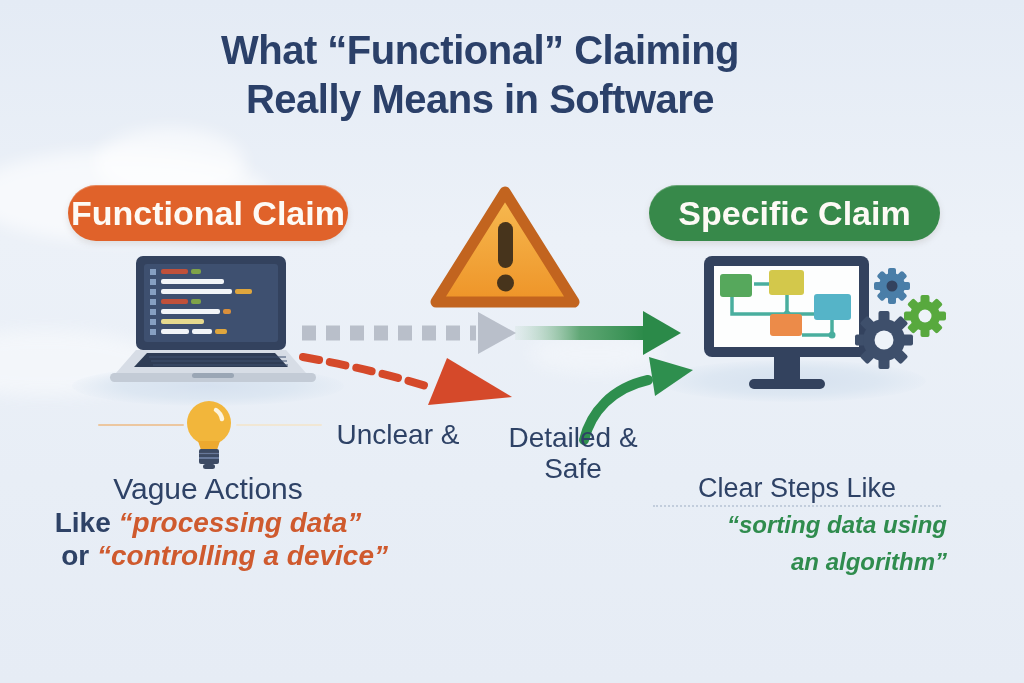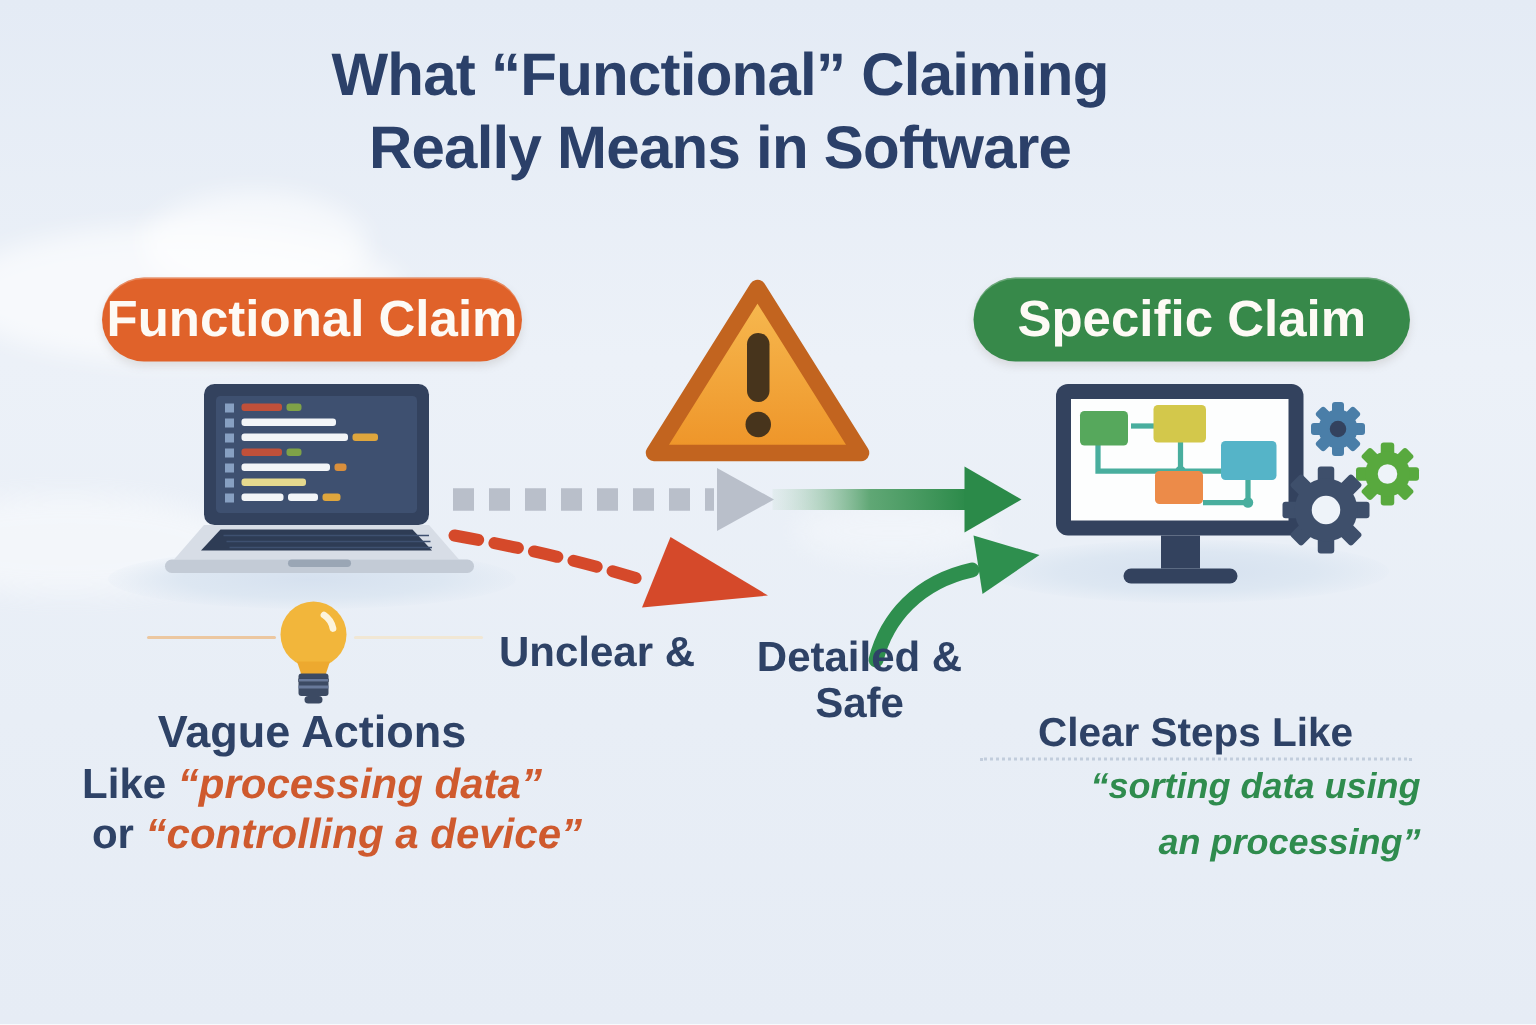--- a/index.html
+++ b/index.html
@@ -15,21 +15,21 @@
     font-size:40px;font-weight:bold;color:#2b4069;line-height:1.22;letter-spacing:-.5px;
   }
   .badge{
     position:absolute;height:56px;border-radius:28px;color:#fdfaf5;
     font-size:34px;font-weight:bold;display:flex;align-items:center;justify-content:center;
     box-shadow:0 3px 6px rgba(120,110,100,.18), inset 0 1px 0 rgba(255,255,255,.25);
   }
   #badge-functional{left:68px;top:185px;width:280px;background:#e0622a;}
   #badge-specific{left:649px;top:185px;width:291px;background:#37894a;}
   .navy-label{
-    position:absolute;text-align:center;color:#2e4266;font-weight:bold;
+    position:absolute;text-align:center;color:#2e4266;font-weight:normal;
     font-size:28px;line-height:1.1;
   }
   #risky-label{left:308px;top:420px;width:180px;}
   #safe-label{left:483px;top:423px;width:180px;}
   #vague-heading{left:68px;top:472px;width:280px;font-size:30px;}
   #clear-heading{left:657px;top:474px;width:280px;font-size:27px;}
   .example-line{
     position:absolute;text-align:center;color:#2e4266;font-weight:bold;font-size:28px;
   }
   #vague-line1{left:38px;top:507px;width:340px;}
@@ -216,15 +216,15 @@
     <rect x="35" y="68" width="12" height="5" rx="2.5" fill="#3c4a63"></rect>
   </svg>
 
   <div class="navy-label" id="vague-heading">Vague Actions</div>
   <div class="example-line" id="vague-line1"><span>Like </span><span class="orange-quote">“processing data”</span></div>
   <div class="example-line" id="vague-line2"><span>or </span><span class="orange-quote">“controlling a device”</span></div>
 
   <div class="navy-label" id="clear-heading">Clear Steps Like</div>
   <div class="divider-dotted"></div>
   <div class="green-quote-line" id="clear-line1">“sorting data using</div>
-  <div class="green-quote-line" id="clear-line2">an processing”</div>
+  <div class="green-quote-line" id="clear-line2">an algorithm”</div>
 
 </div>
 
 </body></html>

